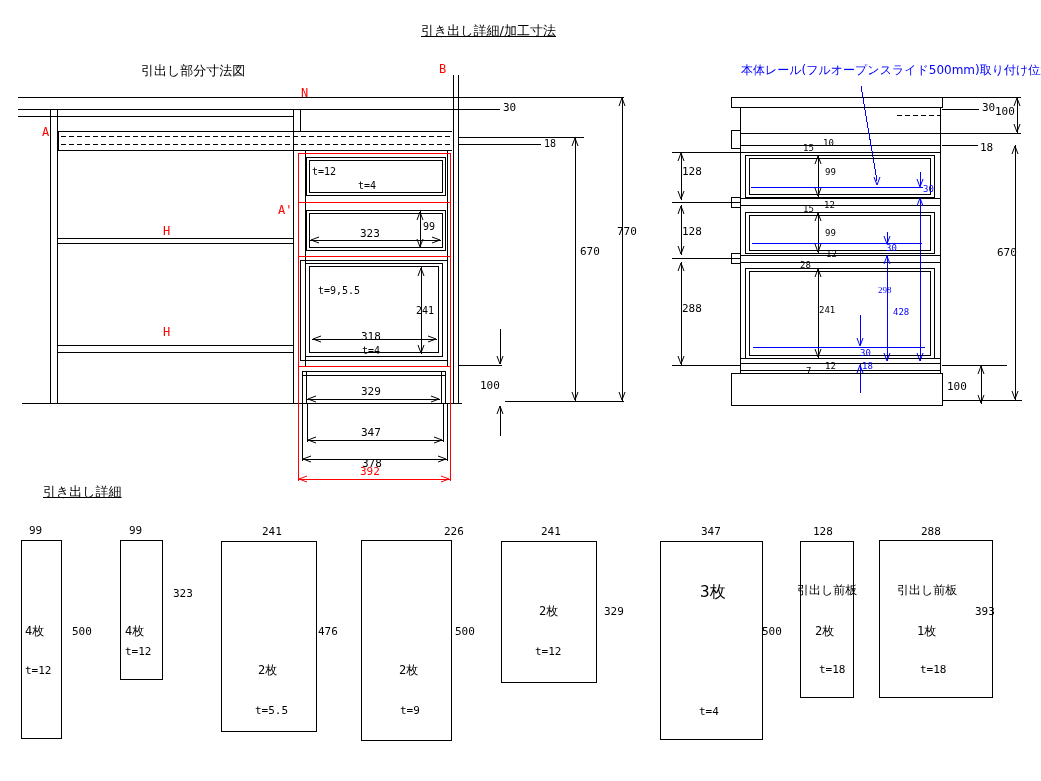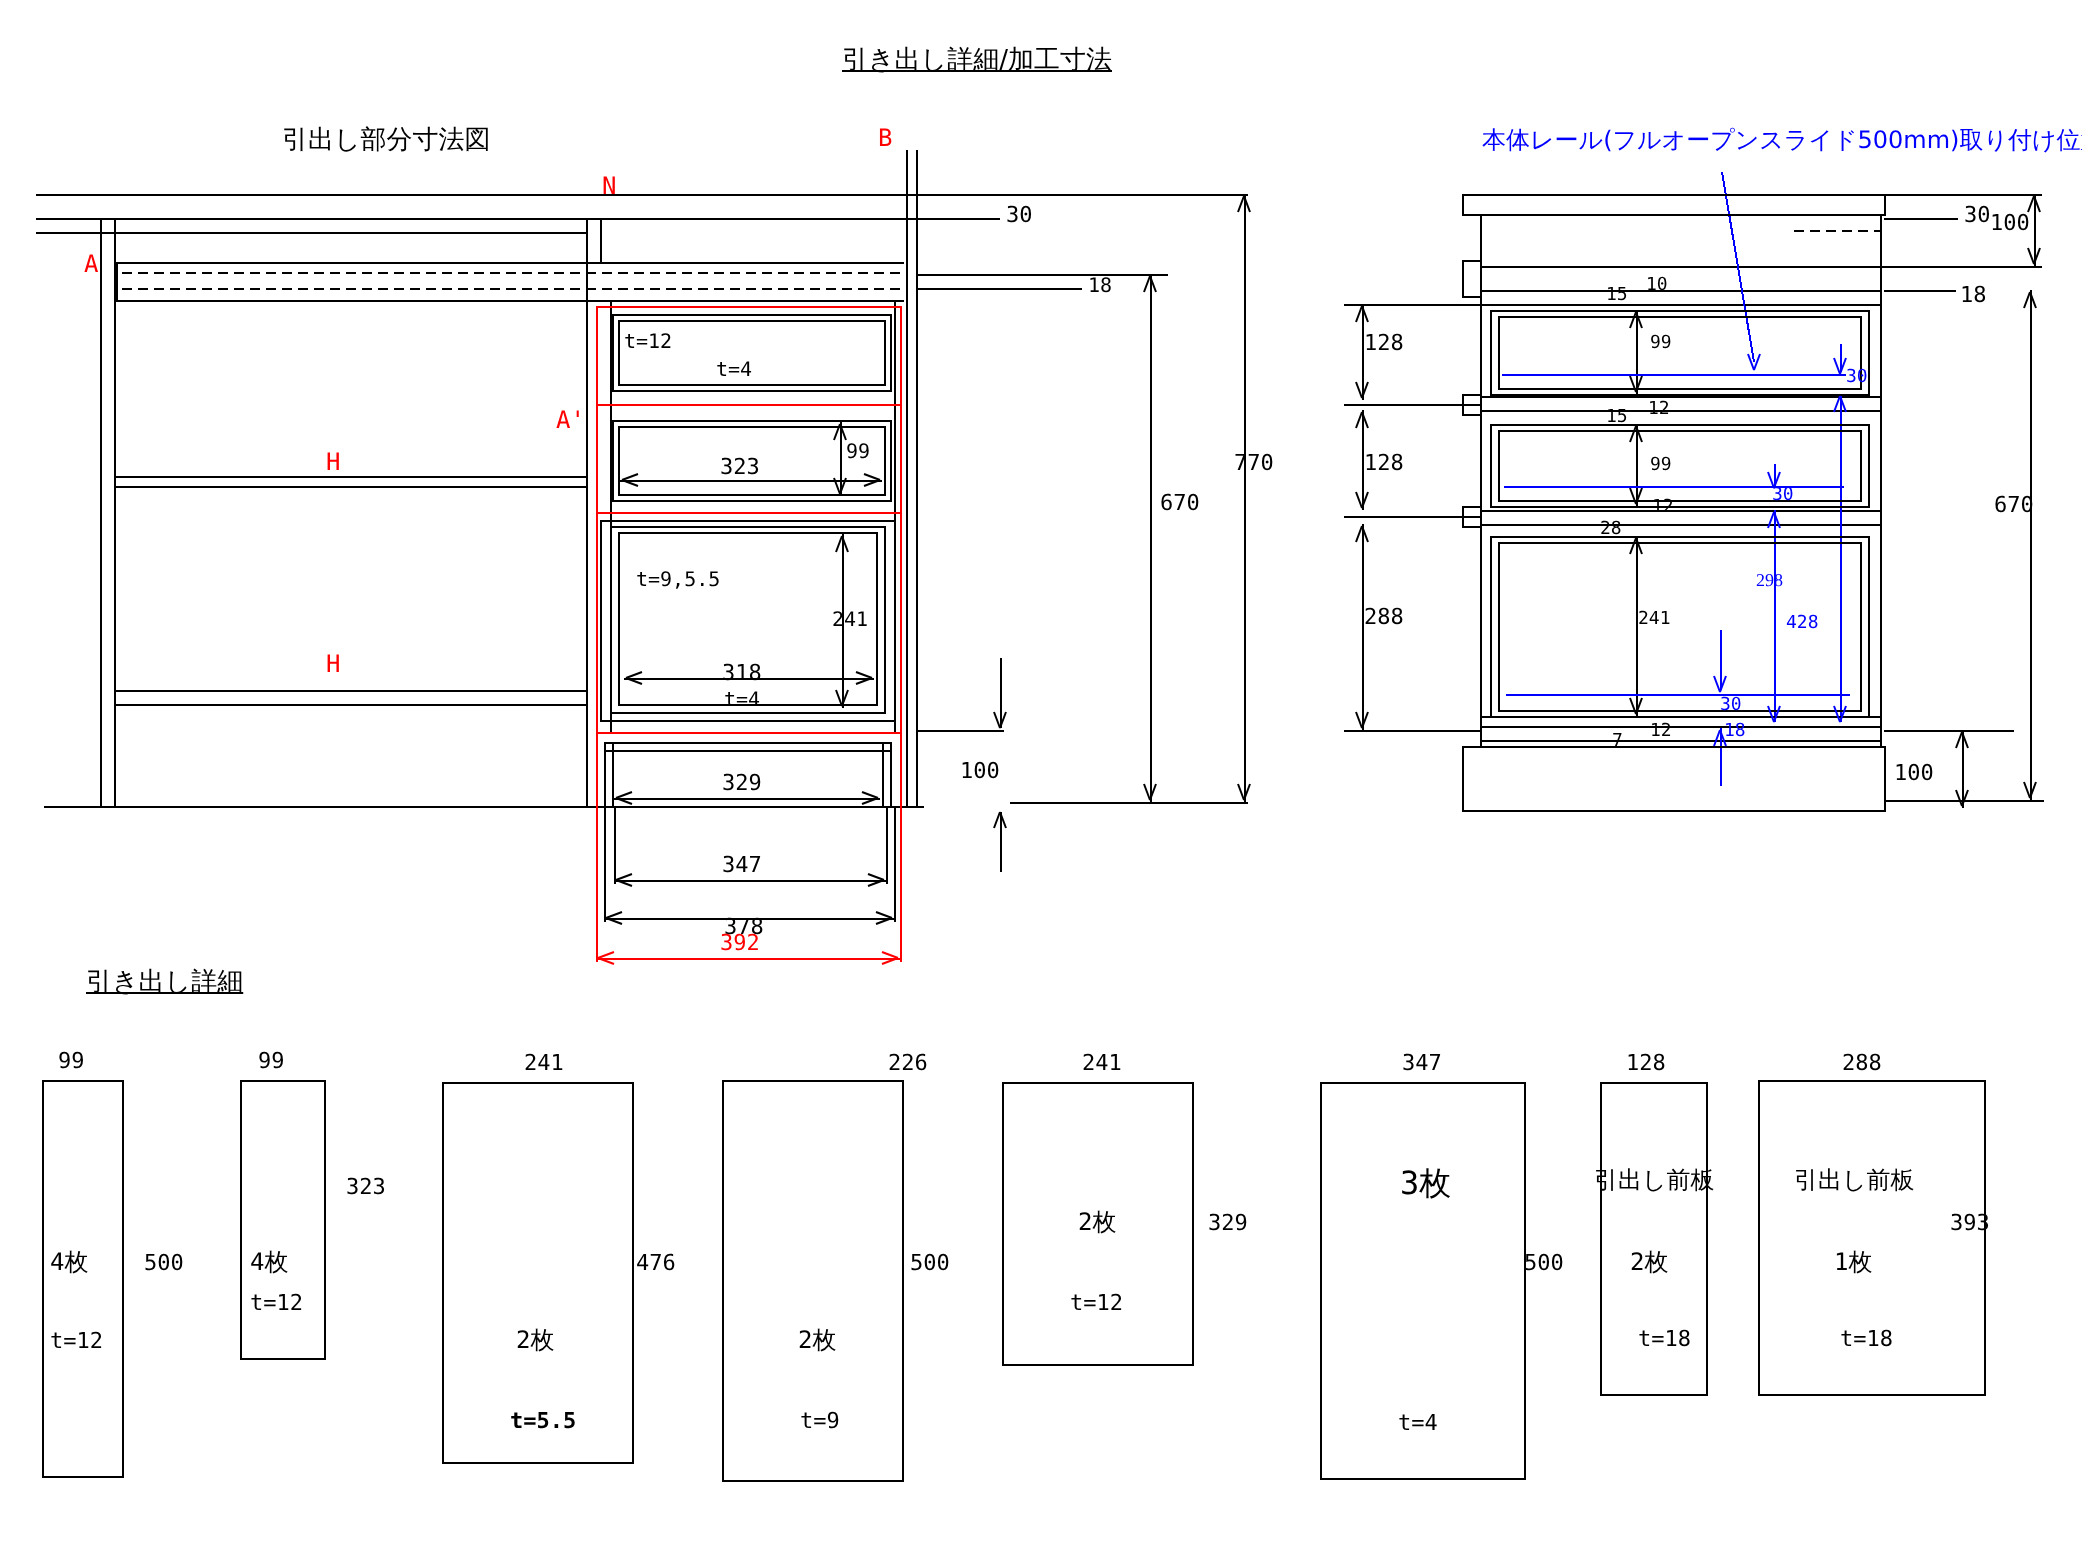--- a/index.html
+++ b/index.html
@@ -259,21 +259,21 @@
       <div class="lbl" style="left: 318px; top: 626px;">476</div>
       <div class="lbl" style="left: 455px; top: 626px;">500</div>
       <div class="lbl" style="left: 604px; top: 606px;">329</div>
       <div class="lbl" style="left: 762px; top: 626px;">500</div>
       <div class="lbl" style="left: 975px; top: 606px;">393</div>
       <div class="lbl" style="left: 25px; top: 625px; font-size: 12px;">4枚</div>
       <div class="lbl" style="left: 25px; top: 665px;">t=12</div>
       <div class="lbl" style="left: 125px; top: 625px; font-size: 12px;">4枚</div>
       <div class="lbl" style="left: 125px; top: 646px;">t=12</div>
       <div class="lbl" style="left: 258px; top: 664px; font-size: 12px;">2枚</div>
-      <div class="lbl" style="left: 255px; top: 705px; font-weight: bold;">t=5.5</div>
+      <div class="lbl" style="left: 255px; top: 705px;">t=5.5</div>
       <div class="lbl" style="left: 399px; top: 664px; font-size: 12px;">2枚</div>
       <div class="lbl" style="left: 400px; top: 705px;">t=9</div>
       <div class="lbl" style="left: 539px; top: 605px; font-size: 12px;">2枚</div>
       <div class="lbl" style="left: 535px; top: 646px;">t=12</div>
       <div class="lbl" style="left: 700px; top: 584px; font-size: 16px;">3枚</div>
       <div class="lbl" style="left: 699px; top: 706px;">t=4</div>
       <div class="lbl" style="left: 797px; top: 584px; font-size: 12px;">引出し前板</div>
       <div class="lbl" style="left: 815px; top: 625px; font-size: 12px;">2枚</div>
       <div class="lbl" style="left: 819px; top: 664px;">t=18</div>
       <div class="lbl" style="left: 897px; top: 584px; font-size: 12px;">引出し前板</div>

